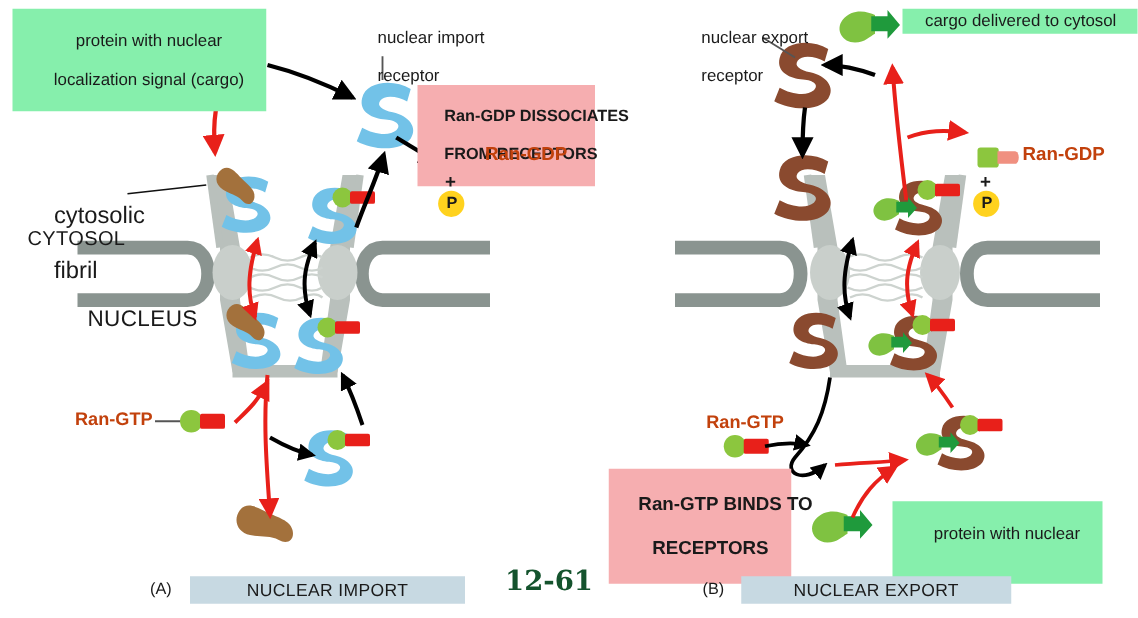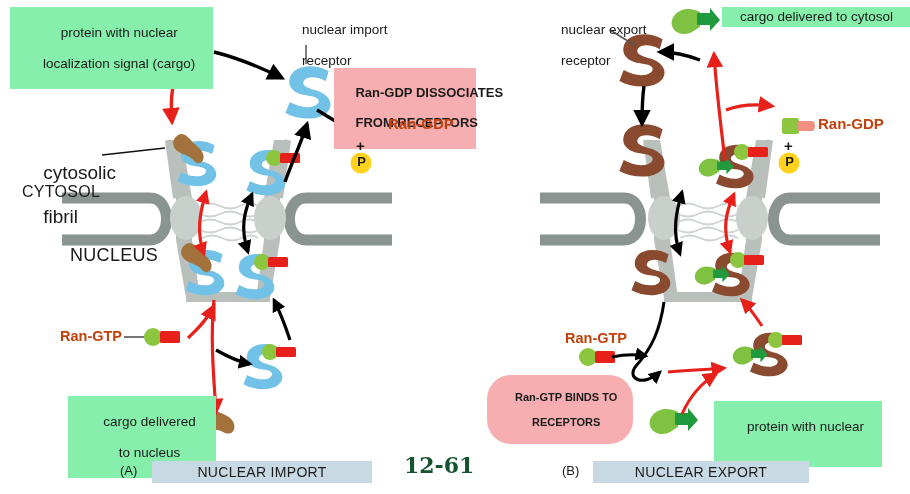--- a/index.html
+++ b/index.html
@@ -300,44 +300,40 @@
     <span>cytosolic</span><br>
     <span>fibril</span>
   </div>
 
   <div class="lbl" style="left:22px;top:183px;font-size:16px;letter-spacing:0.3px;">CYTOSOL</div>
 
   <div class="lbl" style="left:22px;top:245px;font-size:18px;letter-spacing:0.3px;margin-left:48px;">NUCLEUS</div>
 
   <div class="lbl t-red" style="left:60px;top:328px;font-size:14.5px;font-weight:bold;">Ran-GTP</div>
 
-  <div class="lbl box-yellow" style="left:68px;top:396px;font-size:13.5px;text-align:center;width:112px;">
-    <span>cargo delivered</span><br>
-    <span>to nucleus</span>
-  </div>
 
   <div class="lbl" style="left:120px;top:464px;font-size:13px;">(A)</div>
   <div class="lbl box-blue" style="left:152px;top:461px;font-size:14px;width:204px;text-align:center;letter-spacing:0.3px;">NUCLEAR IMPORT</div>
 
   <div class="lbl" style="left:546px;top:6px;font-size:13.5px;">
     <span>nuclear export</span><br>
     <span>receptor</span>
   </div>
 
   <div class="lbl box-yellow" style="left:722px;top:7px;font-size:13.5px;">cargo delivered to cytosol</div>
 
   <div class="lbl t-red" style="left:818px;top:115px;font-size:15px;font-weight:bold;">Ran-GDP</div>
 
   <div class="lbl" style="left:784px;top:137px;font-size:15px;font-weight:bold;">+</div>
 
   <div class="lbl bold" style="left:784px;top:155px;font-size:13px;width:11px;text-align:center;">P</div>
 
   <div class="lbl t-red" style="left:565px;top:330px;font-size:14.5px;font-weight:bold;">Ran-GTP</div>
 
-  <div class="lbl box-pink" style="left:487px;top:375px;font-size:11px;font-weight:bold;text-align:center;width:132px;border-radius:24px;">
+  <div class="lbl box-pink" style="left:487px;top:375px;font-size:15px;font-weight:bold;text-align:center;width:132px;">
     <span>Ran-GTP BINDS TO</span><br>
     <span>RECEPTORS</span>
   </div>
 
   <div class="lbl box-yellow" style="left:714px;top:401px;font-size:13.5px;">
     <span>protein with nuclear</span><br>
   </div>
 
   <div class="lbl" style="left:562px;top:464px;font-size:13px;">(B)</div>
   <div class="lbl box-blue" style="left:593px;top:461px;font-size:14px;width:200px;text-align:center;letter-spacing:0.3px;">NUCLEAR EXPORT</div>

